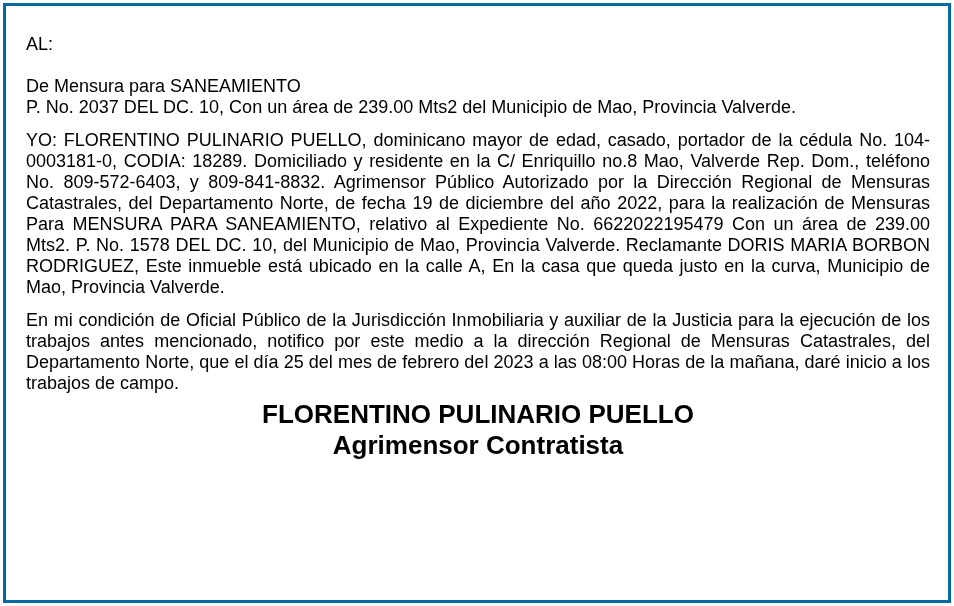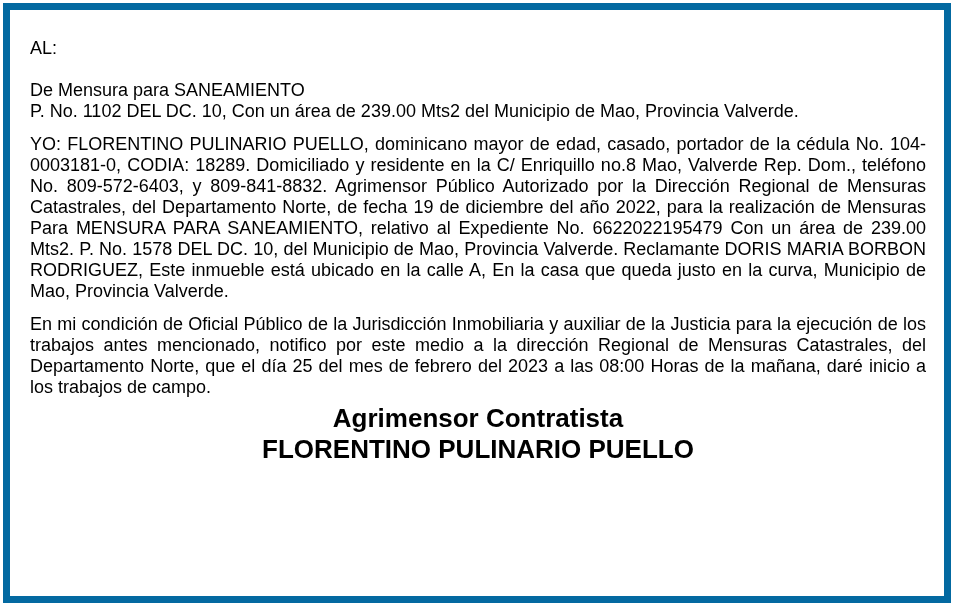--- a/index.html
+++ b/index.html
@@ -13,21 +13,21 @@
     box-sizing: border-box;
     padding: 3px;
     background: #ffffff;
     font-family: "Liberation Sans", "DejaVu Sans", sans-serif;
     color: #000000;
   }
   .frame {
     box-sizing: border-box;
     width: 100%;
     height: 100%;
-    border: 7px solid #0369a1;
+    border: 3px solid #0369a1;
     padding: 28px 18px 0 20px;
     overflow: hidden;
   }
   .doc {
     font-size: 18px;
     line-height: 21px;
     letter-spacing: 0;
   }
   .hrow {
     display: flex;
@@ -66,28 +66,28 @@
         <div class="hrow">
           <span class="hlabel">AL:</span>
         </div>
 
         <div class="vgap"></div>
 
         <div class="hrow">
         </div>
 
         <div class="hline">De Mensura para SANEAMIENTO</div>
-        <div class="hline">P. No. 1102 DEL DC. 10, Con un área de 239.00 Mts2 del Municipio de Mao, Provincia Valverde.</div>
+        <div class="hline">P. No. 2037 DEL DC. 10, Con un área de 239.00 Mts2 del Municipio de Mao, Provincia Valverde.</div>
       </div>
 
       <p class="bodypar">YO: FLORENTINO PULINARIO PUELLO, dominicano mayor de edad, casado, portador de la cédula No. 104-0003181-0, CODIA: 18289. Domiciliado y residente en la C/ Enriquillo no.8 Mao, Valverde Rep. Dom., teléfono No. 809-572-6403, y 809-841-8832. Agrimensor Público Autorizado por la Dirección Regional de Mensuras Catastrales, del Departamento Norte, de fecha 19 de diciembre del año 2022, para la realización de Mensuras Para MENSURA PARA SANEAMIENTO, relativo al Expediente No. 6622022195479 Con un área de 239.00 Mts2. P. No. 1578 DEL DC. 10, del Municipio de Mao, Provincia Valverde. Reclamante DORIS MARIA BORBON RODRIGUEZ, Este inmueble está ubicado en la calle A, En la casa que queda justo en la curva, Municipio de Mao, Provincia Valverde.</p>
 
 
       <p class="bodypar">En mi condición de Oficial Público de la Jurisdicción Inmobiliaria y auxiliar de la Justicia para la ejecución de los trabajos antes mencionado, notifico por este medio a la dirección Regional de Mensuras Catastrales, del Departamento Norte, que el día 25 del mes de febrero del 2023 a las 08:00 Horas de la mañana, daré inicio a los trabajos de campo.</p>
 
       <div class="signature">
+        <div>FLORENTINO PULINARIO PUELLO</div>
         <div>Agrimensor Contratista</div>
-        <div>FLORENTINO PULINARIO PUELLO</div>
       </div>
 
     </div>
   </div>
 </div>
 
 </body></html>

